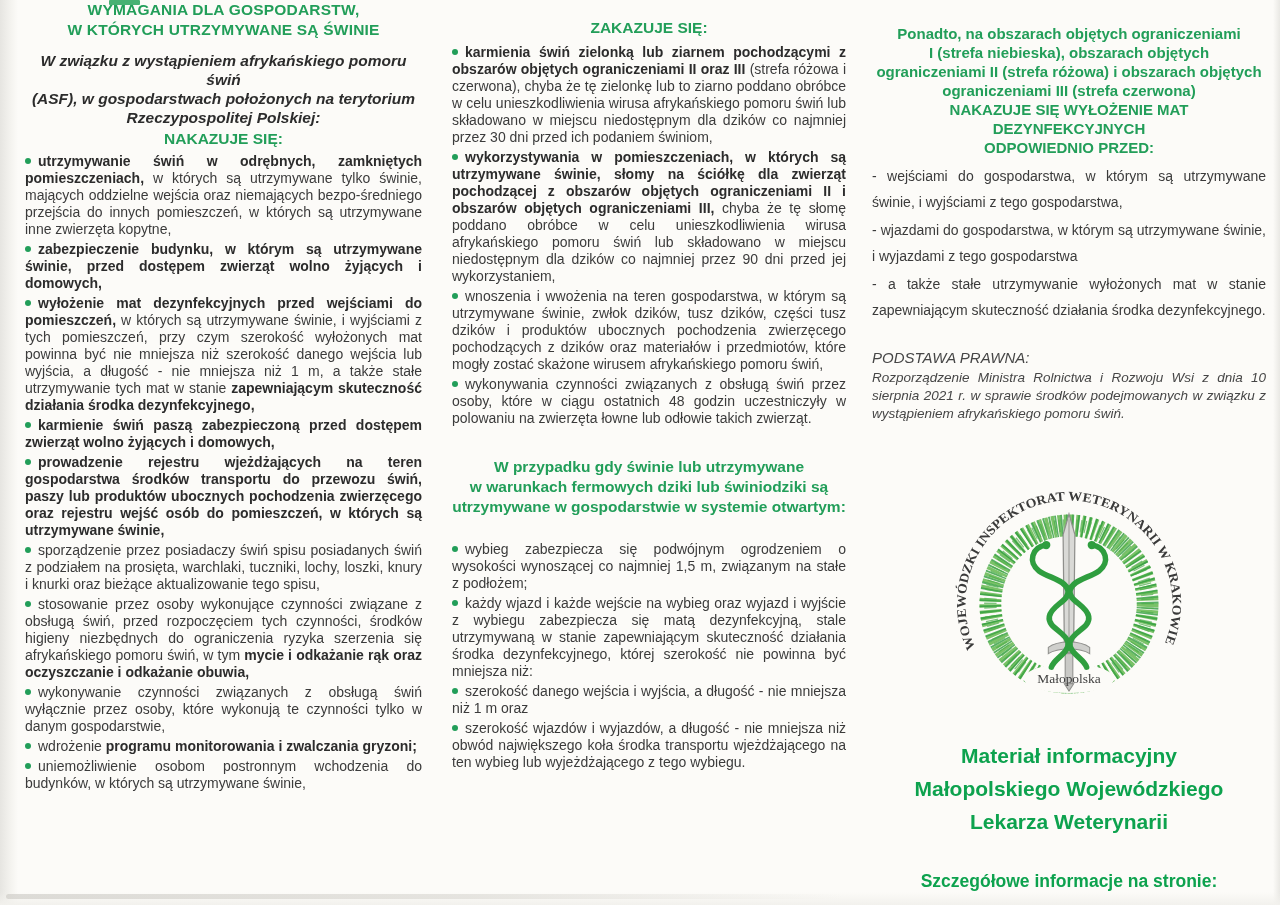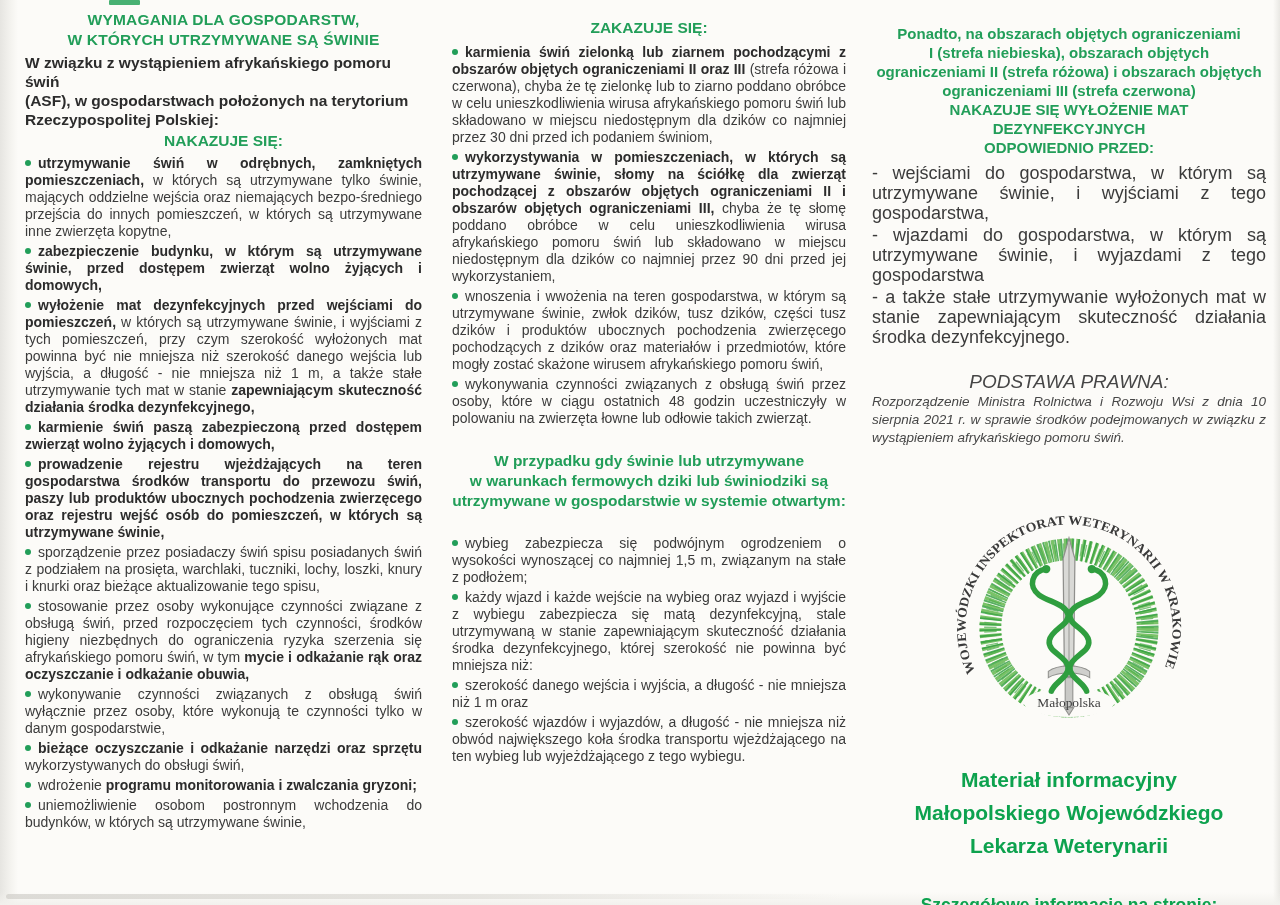--- a/index.html
+++ b/index.html
@@ -24,44 +24,44 @@
     background:linear-gradient(90deg,#e6e5e1 0,#f3f2ee 55%,rgba(243,242,238,0) 100%);}
   .edge-right{position:absolute;right:0;top:0;width:7px;height:100%;
     background:linear-gradient(270deg,#e9e8e4 0,rgba(233,232,228,0) 100%);}
   .scan-bottom-line{position:absolute;left:6px;bottom:6px;width:838px;height:5px;border-radius:3px;opacity:.65;
     background:linear-gradient(90deg,#cdcbc6 0,#dbd9d4 55%,rgba(219,217,212,0) 100%);}
   .scan-bottom-fade{position:absolute;left:0;bottom:0;width:100%;height:13px;
     background:linear-gradient(0deg,#f2f1ed 0,rgba(242,241,237,0) 100%);}
   .print-artifact{position:absolute;left:109px;top:0;width:31px;height:5px;background:#28a35c;opacity:.85;border-radius:1px;}
 
   .col{position:absolute;top:0;}
-  .col1{left:25px;top:10px;width:397px;}
+  .col1{left:25px;top:0;width:397px;}
   .col2{left:452px;top:16px;width:394px;}
   .col3{left:872px;top:24px;width:394px;}
 
   .green-head{color:var(--accent);font-weight:700;text-align:center;white-space:pre-line;}
   .c1-title{font-size:15.5px;line-height:20px;letter-spacing:.2px;}
-  .intro{font-size:15.5px;line-height:19px;font-weight:700;color:var(--bold-ink);white-space:pre-line;margin-top:3px;}
+  .intro{font-size:15.5px;line-height:19px;font-weight:700;color:var(--bold-ink);text-align:center;white-space:pre-line;margin-top:11px;font-style:italic;}
   .sec-head{font-size:15.5px;line-height:20px;margin-top:2px;}
 
   ul.blist{list-style:none;margin-top:4px;}
   ul.blist li{font-size:14px;line-height:17px;text-align:justify;margin-bottom:3px;color:var(--ink);}
   ul.blist li::before{content:"";display:inline-block;width:6px;height:6px;border-radius:50%;
     background:var(--accent);margin-right:7px;vertical-align:2px;}
   .b{font-weight:700;color:var(--bold-ink);}
 
-  .mid-head{font-size:15.5px;line-height:20px;margin:24px 0 24px;}
+  .mid-head{font-size:15.5px;line-height:20px;margin:30px 0 24px;}
   .col2 .bans{margin-top:6px;}
 
   .c3-head{font-size:15px;line-height:19px;text-align:center;}
   .dash-list{margin-top:6px;}
-  .dash-list p{font-size:18px;line-height:20px;text-align:justify;margin-bottom:2px;}
+  .dash-list p{font-size:14px;line-height:26px;text-align:justify;margin-bottom:2px;}
 
   .legal{margin-top:26px;font-style:italic;color:#464646;}
-  .legal-label{font-size:19px;line-height:18px;text-align:center;}
+  .legal-label{font-size:15px;line-height:18px;}
   .legal-text{font-size:13.5px;line-height:18px;text-align:justify;margin-top:2px;}
 
   .seal{display:block;margin:62px auto 0;width:238px;height:238px;}
 
   .footer-title{color:var(--bright);font-weight:700;font-size:21px;line-height:33px;
     text-align:center;white-space:pre-line;margin-top:16px;}
   .footer-info{color:var(--bright);font-weight:700;font-size:17.5px;line-height:34px;
     text-align:center;white-space:pre-line;margin-top:26px;}
 </style>
 </head>
@@ -85,21 +85,20 @@
     <ul class="blist">
 
     <li><span class="b">utrzymywanie świń w odrębnych, zamkniętych pomieszczeniach,</span><span> w których są utrzymywane tylko świnie, mających oddzielne wejścia oraz niemających bezpo-średniego przejścia do innych pomieszczeń, w których są utrzymywane inne zwierzęta kopytne,</span></li>
         <li><span class="b">zabezpieczenie budynku, w którym są utrzymywane świnie, przed dostępem zwierząt wolno żyjących i domowych,</span></li>
         <li><span class="b">wyłożenie mat dezynfekcyjnych przed wejściami do pomieszczeń,</span><span> w których są utrzymywane świnie, i wyjściami z tych pomieszczeń, przy czym szerokość wyłożonych mat powinna być nie mniejsza niż szerokość danego wejścia lub wyjścia, a długość - nie mniejsza niż 1 m, a także stałe utrzymywanie tych mat w stanie </span><span class="b">zapewniającym skuteczność działania środka dezynfekcyjnego,</span></li>
         <li><span class="b">karmienie świń paszą zabezpieczoną przed dostępem zwierząt wolno żyjących i domowych,</span></li>
         <li><span class="b">prowadzenie rejestru wjeżdżających na teren gospodarstwa środków transportu do przewozu świń, paszy lub produktów ubocznych pochodzenia zwierzęcego oraz rejestru wejść osób do pomieszczeń, w których są utrzymywane świnie,</span></li>
         <li><span>sporządzenie przez posiadaczy świń spisu posiadanych świń z podziałem na prosięta, warchlaki, tuczniki, lochy, loszki, knury i knurki oraz bieżące aktualizowanie tego spisu,</span></li>
         <li><span>stosowanie przez osoby wykonujące czynności związane z obsługą świń, przed rozpoczęciem tych czynności, środków higieny niezbędnych do ograniczenia ryzyka szerzenia się afrykańskiego pomoru świń, w tym </span><span class="b">mycie i odkażanie rąk oraz oczyszczanie i odkażanie obuwia,</span></li>
         <li><span>wykonywanie czynności związanych z obsługą świń wyłącznie przez osoby, które wykonują te czynności tylko w danym gospodarstwie,</span></li>
-        <li><span class="b">bieżące oczyszczanie i odkażanie narzędzi oraz sprzętu</span><span> wykorzystywanych do obsługi świń,</span></li>
         <li><span>wdrożenie </span><span class="b">programu monitorowania i zwalczania gryzoni;</span></li>
         <li><span>uniemożliwienie osobom postronnym wchodzenia do budynków, w których są utrzymywane świnie,</span></li>
       </ul>
   </section>
 
   <section class="col col2">
     <h3 class="green-head sec-head">ZAKAZUJE SIĘ:</h3>
     <ul class="blist bans">
 
     <li><span class="b">karmienia świń zielonką lub ziarnem pochodzącymi z obszarów objętych ograniczeniami II oraz III</span><span> (strefa różowa i czerwona), chyba że tę zielonkę lub to ziarno poddano obróbce w celu unieszkodliwienia wirusa afrykańskiego pomoru świń lub składowano w miejscu niedostępnym dla dzików co najmniej przez 30 dni przed ich podaniem świniom,</span></li>

